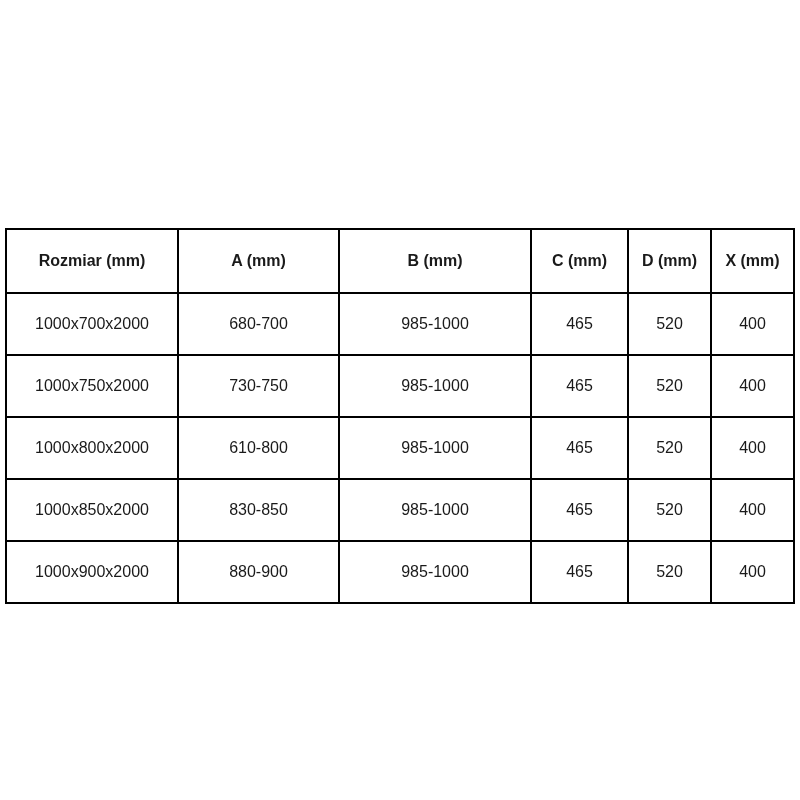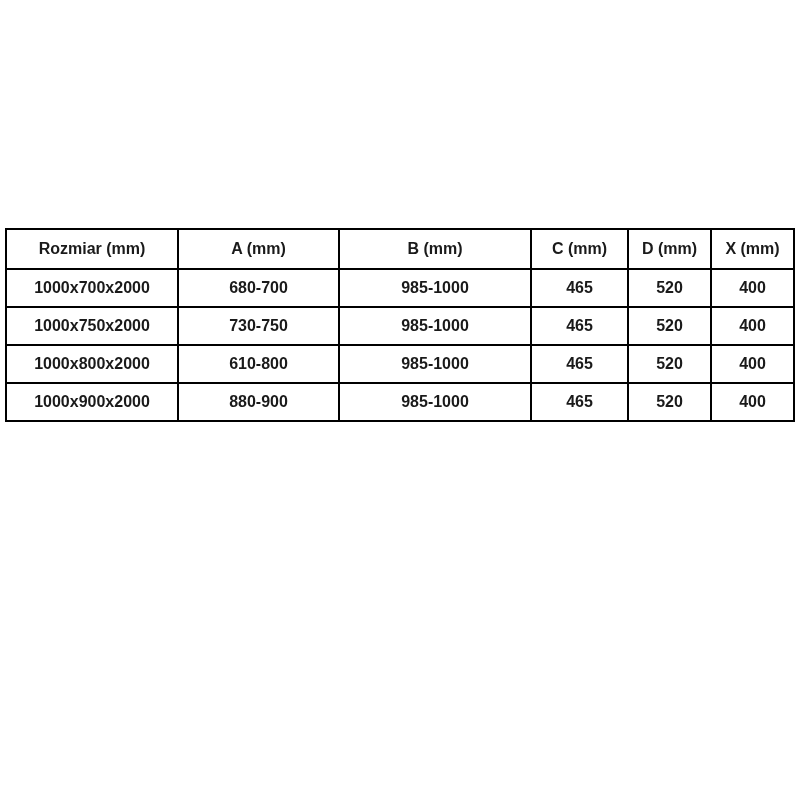--- a/index.html
+++ b/index.html
@@ -26,30 +26,30 @@
     border-collapse: collapse;
     table-layout: fixed;
   }
   .spec-table th,
   .spec-table td {
     border: 2px solid var(--border-color);
     text-align: center;
     vertical-align: middle;
     color: var(--text-color);
     font-size: 16px;
-    padding: 0;
+    padding: 12px;
     overflow: hidden;
     white-space: nowrap;
   }
   .spec-table th {
     font-weight: 700;
     height: 38px;
   }
   .spec-table td {
-    font-weight: 700;
+    font-weight: 400;
     height: 36px;
   }
 </style>
 </head>
 <body style="background: rgb(255, 255, 255);">
 
 <table class="spec-table">
   <colgroup>
     <col style="width:172px">
     <col style="width:161px">
@@ -87,20 +87,28 @@
       </tr>
       <tr>
         <td>1000x800x2000</td>
         <td>610-800</td>
         <td>985-1000</td>
         <td>465</td>
         <td>520</td>
         <td>400</td>
       </tr>
       <tr>
+        <td>1000x850x2000</td>
+        <td>830-850</td>
+        <td>985-1000</td>
+        <td>465</td>
+        <td>520</td>
+        <td>400</td>
+      </tr>
+      <tr>
         <td>1000x900x2000</td>
         <td>880-900</td>
         <td>985-1000</td>
         <td>465</td>
         <td>520</td>
         <td>400</td>
       </tr>
     </tbody>
 </table>
 

